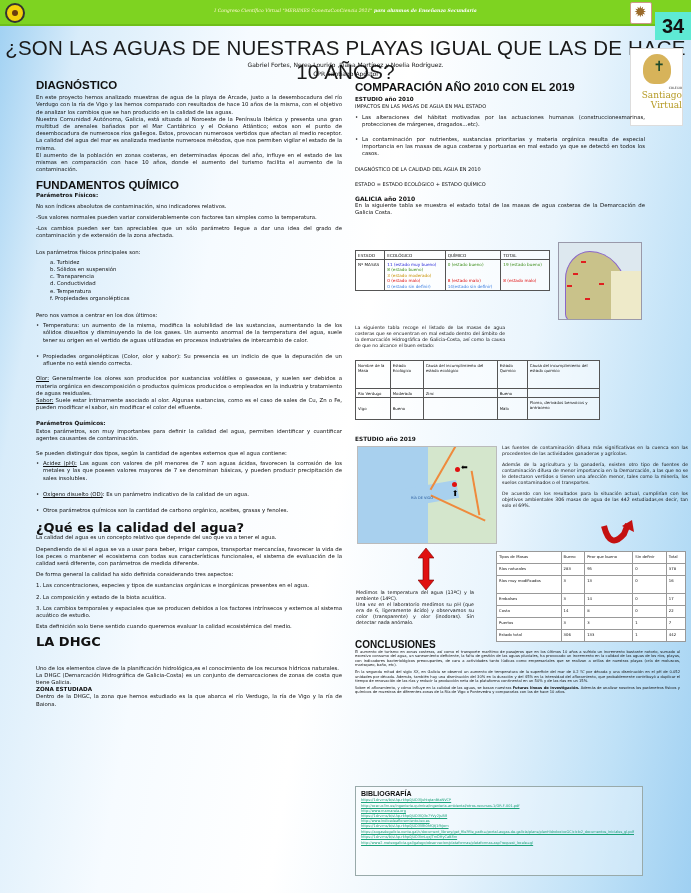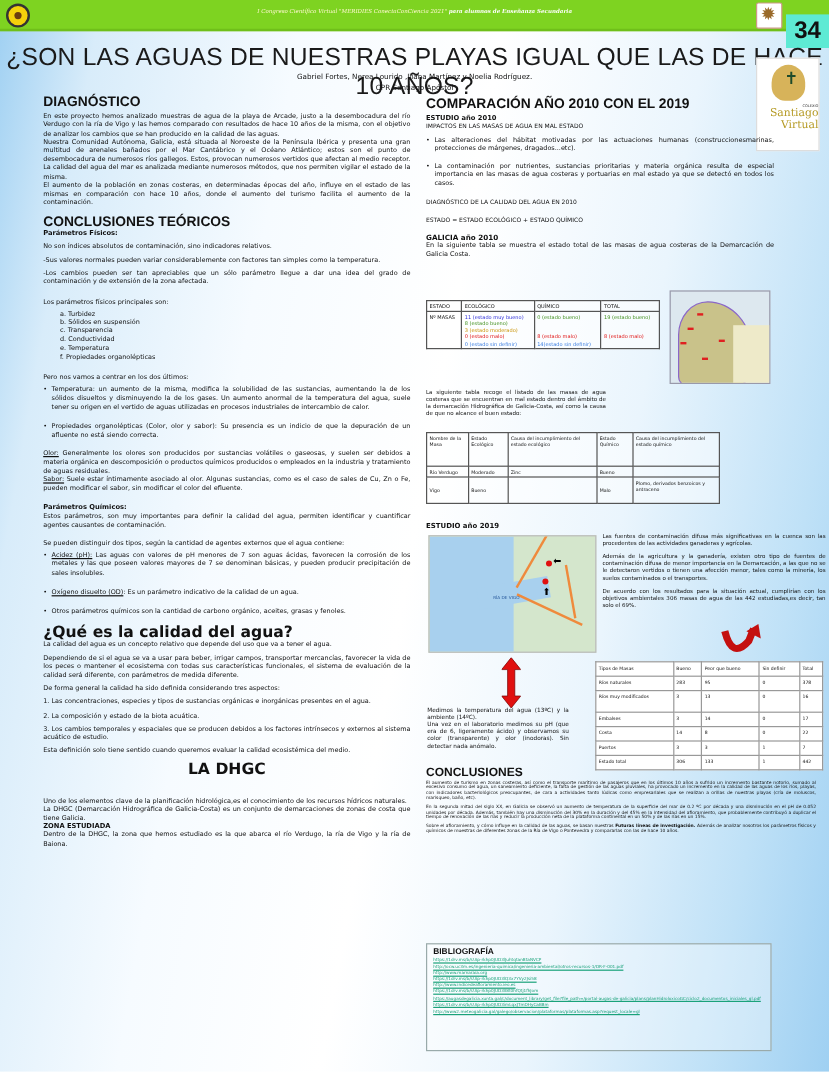--- a/index.html
+++ b/index.html
@@ -134,21 +134,21 @@
 
 <div class="col left">
   <section>
     <h2>DIAGNÓSTICO</h2>
     <p>En este proyecto hemos analizado muestras de agua de la playa de Arcade, justo a la desembocadura del río Verdugo con la ría de Vigo y las hemos comparado con resultados de hace 10 años de la misma, con el objetivo de analizar los cambios que se han producido en la calidad de las aguas.</p>
     <p>Nuestra Comunidad Autónoma, Galicia, está situada al Noroeste de la Península Ibérica y presenta una gran multitud de arenales bañados por el Mar Cantábrico y el Océano Atlántico; estos son el punto de desembocadura de numerosos ríos gallegos. Estos, provocan numerosos vertidos que afectan al medio receptor. La calidad del agua del mar es analizada mediante numerosos métodos, que nos permiten vigilar el estado de la misma.</p>
     <p>El aumento de la población en zonas costeras, en determinadas épocas del año, influye en el estado de las mismas en comparación con hace 10 años, donde el aumento del turismo facilita el aumento de la contaminación.</p>
   </section>
 
   <section style="margin-top:9px;">
-    <h2 style="margin-bottom:2px;">CONCLUSIONES TEÓRICOS</h2>
+    <h2 style="margin-bottom:2px;">FUNDAMENTOS QUÍMICO</h2>
     <h4>Parámetros Físicos:</h4>
     <p class="sp">No son índices absolutos de contaminación, sino indicadores relativos.</p>
     <p class="sp">-Sus valores normales pueden variar considerablemente con factores tan simples como la temperatura.</p>
     <p class="sp">-Los cambios pueden ser tan apreciables que un sólo parámetro llegue a dar una idea del grado de contaminación y de extensión de la zona afectada.</p>
     <p style="margin-top:9px;">Los parámetros físicos principales son:</p>
     <ol class="alpha">
       <li>a. Turbidez</li>
       <li>b. Sólidos en suspensión</li>
       <li>c. Transparencia</li>
       <li>d. Conductividad</li>
@@ -177,21 +177,21 @@
     <p>La calidad del agua es un concepto relativo que depende del uso que va a tener el agua.</p>
     <p class="sp">Dependiendo de si el agua se va a usar para beber, irrigar campos, transportar mercancías, favorecer la vida de los peces o mantener el ecosistema con todas sus características funcionales, el sistema de evaluación de la calidad será diferente, con parámetros de medida diferente.</p>
     <p class="sp">De forma general la calidad ha sido definida considerando tres aspectos:</p>
     <p class="sp">1. Las concentraciones, especies y tipos de sustancias orgánicas e inorgánicas presentes en el agua.</p>
     <p class="sp">2. La composición y estado de la biota acuática.</p>
     <p class="sp">3. Los cambios temporales y espaciales que se producen debidos a los factores intrínsecos y externos al sistema acuático de estudio.</p>
     <p class="sp">Esta definición solo tiene sentido cuando queremos evaluar la calidad ecosistémica del medio.</p>
   </section>
 
   <section>
-    <h3 style="margin-top:8px;margin-bottom:19px;text-align:center;">LA DHGC</h3>
+    <h3 style="margin-top:8px;margin-bottom:19px;">LA DHGC</h3>
     <p>Uno de los elementos clave de la planificación hidrológica,es el conocimiento de los recursos hídricos naturales.</p>
     <p>La DHGC (Demarcación Hidrográfica de Galicia-Costa) es un conjunto de demarcaciones de zonas de costa que tiene Galicia.</p>
     <h4>ZONA ESTUDIADA</h4>
     <p>Dentro de la DHGC, la zona que hemos estudiado es la que abarca el río Verdugo, la ría de Vigo y la ría de Baiona.</p>
   </section>
 </div>
 
 <div class="col right">
   <h2 style="margin-top:4px;">COMPARACIÓN AÑO 2010 CON EL 2019</h2>
   <h4>ESTUDIO año 2010</h4>

